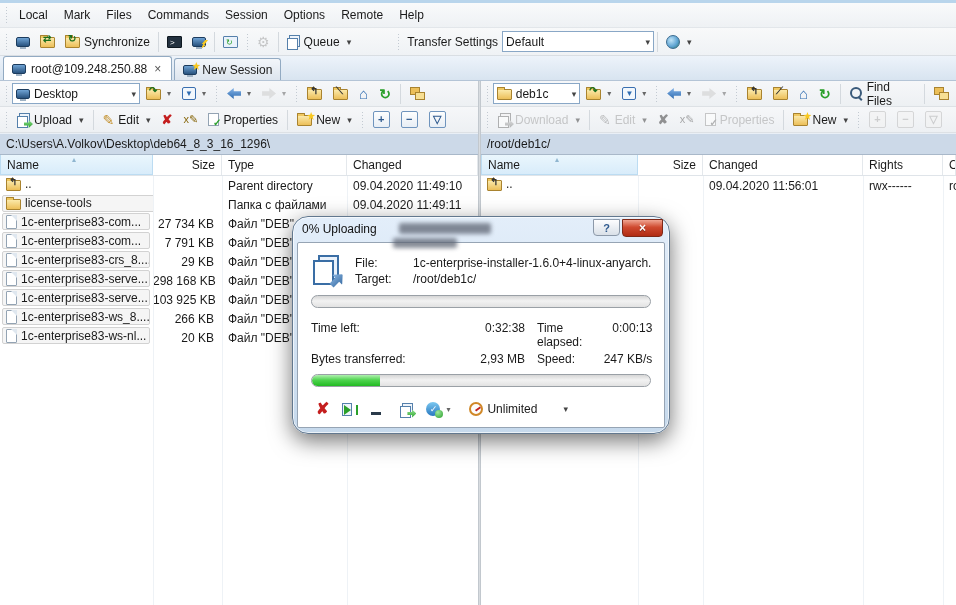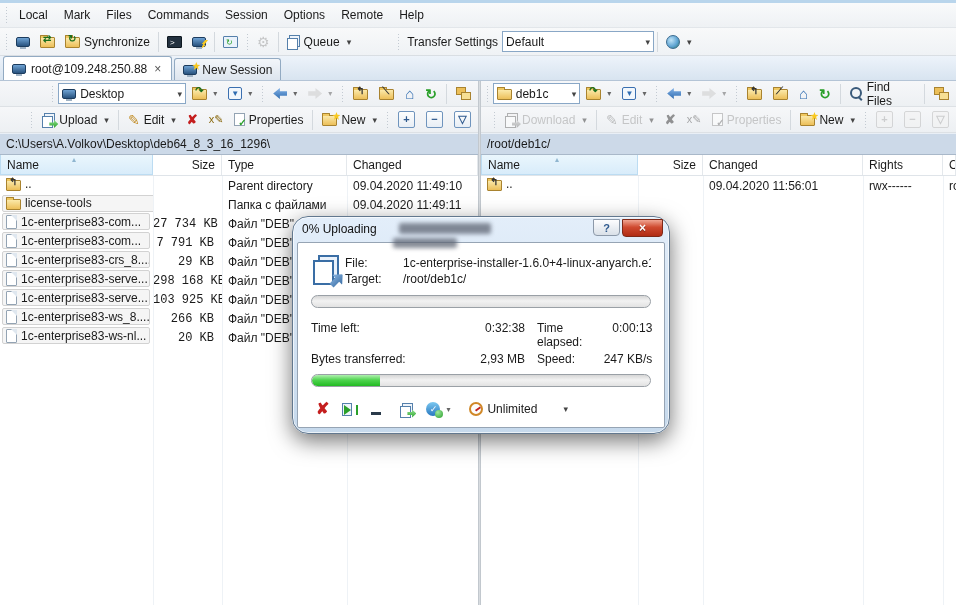--- a/index.html
+++ b/index.html
@@ -28,33 +28,33 @@
   .tab { display:flex; align-items:center; gap:5px; padding:3px 8px; height:24px; border:1px solid #92aac2; border-bottom:none; border-radius:3px 3px 0 0; }
   .tab.active { background:#fff; position:relative; z-index:2;text-align:right; }
   .tab.inactive { background:linear-gradient(#f3f6fa,#dde5ee); height:22px; margin-left:2px; color:#222; }
   .tab-close { font-size:12px; color:#555; padding:0 2px; line-height:1; }
 
   
   .main { position:absolute; top:81px; left:0; right:0; bottom:0; display:flex; }
   .panel { width:478px; display:flex; flex-direction:column; overflow:hidden; }
   .panel.right { width:475px; }
   .splitter { width:3px; background:#d8dce0; border-left:1px solid #c2c8ce; border-right:1px solid #c2c8ce; cursor:col-resize; }
-  .ptoolbar { height:26px; display:flex; align-items:center; background:linear-gradient(#f6f7f9,#edf0f3); border-bottom:1px solid #dde1e5; padding:0 2px; gap:1px;justify-content:flex-end; }
+  .ptoolbar { height:26px; display:flex; align-items:center; background:linear-gradient(#f6f7f9,#edf0f3); border-bottom:1px solid #dde1e5; padding:0 2px; gap:1px; }
   .pathbar { height:22px; background:#ccd9e8; border-top:1px solid #e9eff6; border-bottom:1px solid #a9b8c9; display:flex; align-items:center; padding:0 6px; font-size:12px; }
   .cheader { height:21px; display:flex; background:#fff; border-bottom:1px solid #dfe4e9; position:relative; }
   .hcell { border-right:1px solid #e4e8ec; padding:3px 6px 0 6px; white-space:nowrap; overflow:hidden; }
   .hcell.sorted { background:linear-gradient(#eaf6fd,#d8ecfa); border:1px solid #bcdcf2; border-top:none; }
   .hcell.num { text-align:right; }
   .sort-arrow { position:absolute; top:0px; font-size:8px; color:#90b6d0; }
 
   .flist { flex:1; position:relative; background:#fff; overflow:hidden; }
   .vline { position:absolute; top:0; bottom:0; width:1px; background:#eef2f6; }
   .frow { display:flex; height:19px; line-height:18px; align-items:center; white-space:nowrap; }
   .cell { overflow:hidden; white-space:nowrap; }
-  .c-size { text-align:right; padding-right:8px;font-family:Liberation Mono, monospace; }
+  .c-size { text-align:right; padding-right:8px; }
   .c-pad { padding-left:6px; }
   .namebox { display:inline-flex; align-items:center; gap:4px; padding:0 4px 0 3px; margin-left:2px; height:17px; border-radius:2px; border:1px solid transparent; max-width:100%; overflow:hidden; }
   .namebox.marked { border-color:#d2d2d2; background:#f5f5f5; }
 
   
   .i { display:inline-block; position:relative; flex:none; }
   .ic-folder { width:15px; height:11px; margin-top:2px; background:linear-gradient(#fbe9a9,#ecbf59); border:1px solid #a9832f; border-radius:1px; }
   .ic-folder::before { content:""; position:absolute; top:-3px; left:-1px; width:6px; height:2px; background:#f0c860; border:1px solid #a9832f; border-bottom:none; border-radius:1px 1px 0 0; }
   .ic-folder .ovl { position:absolute; top:-4px; left:2px; font-size:10px; font-weight:bold; color:#1c6e1c; line-height:1; }
   .ic-folder .ovl.dark { color:#333; }
@@ -108,21 +108,21 @@
   .dialog { position:absolute; left:292px; top:216px; width:378px; height:218px; z-index:10;
             background:linear-gradient(#e3eefa,#c6d9ec); border:1px solid #62788f; border-radius:16px;
             box-shadow:0 7px 22px rgba(0,0,0,.55), inset 0 0 0 1px rgba(255,255,255,.65); }
   .dlg-title { height:23px; display:flex; align-items:center; padding:0 6px 0 9px; }
   .dlg-title-text { font-size:12px; color:#111; }
   .dlg-btns { margin-left:auto; display:flex; gap:2px; align-items:flex-start; margin-top:-2px; }
   .dlg-help { width:27px; height:17px; border:1px solid #8c99a9; border-radius:0 0 4px 4px; background:linear-gradient(#fdfdfe,#d9e0e8); color:#2f5a8e; font-weight:bold; text-align:center; line-height:16px; font-size:11px; }
   .dlg-close { width:41px; height:18px; border:1px solid #7e2817; border-radius:0 0 4px 4px; background:linear-gradient(#f0a592,#cf4a30 45%,#b02c14); color:#fff; font-weight:bold; text-align:center; line-height:16px; font-size:12px; text-shadow:0 1px 1px rgba(0,0,0,.4); }
   .censor { position:absolute; background:#5f6674; opacity:.75; filter:blur(2px); border-radius:2px; z-index:12; }
   .dlg-body { position:absolute; left:4px; right:4px; top:25px; bottom:5px; background:#fff; border:1px solid #96a4b4; border-radius:2px; padding:12px 13px 0 13px; }
-  .dlg-filerow { display:flex; }
+  .dlg-filerow { display:flex; gap:10px; }
   .ic-upload-big { width:34px; height:32px; }
   .ic-upload-big::before { content:""; position:absolute; top:0; left:7px; width:17px; height:21px; background:#eaf2fb; border:2px solid #3a6ea5; }
   .ic-upload-big::after { content:""; position:absolute; top:5px; left:2px; width:17px; height:21px; background:#fff; border:2px solid #3a6ea5; }
   .ic-upload-big .ga { position:absolute; right:0; bottom:0; width:16px; height:14px; background:linear-gradient(#8ab4e0,#3a6ea5); clip-path:polygon(100% 50%,52% 0,52% 30%,0 30%,0 70%,52% 70%,52% 100%); transform:rotate(-45deg); z-index:2; }
   .dlg-ft { flex:1; overflow:hidden; }
   .dlg-ft .r { display:flex; height:16px; line-height:16px; }
   .dlg-ft .k { width:58px; flex:none; }
   .dlg-ft .v { white-space:nowrap; overflow:hidden; }
   .pbar { height:13px; border:1px solid #9aa0a6; border-radius:7px; background:linear-gradient(#d6d6d6,#f2f2f2 45%,#e2e2e2); overflow:hidden; }
   .pbar .fill { height:100%; background:linear-gradient(#b0f0b0,#50d450 45%,#22ba22); border-radius:6px 0 0 6px; }

